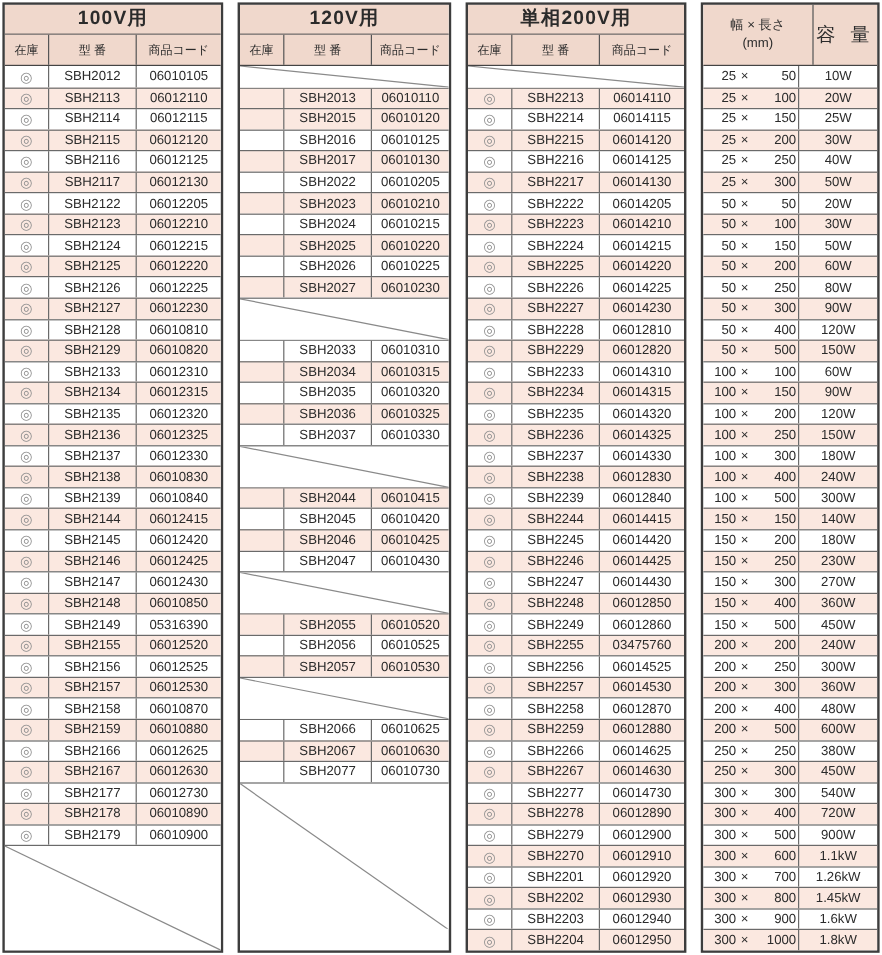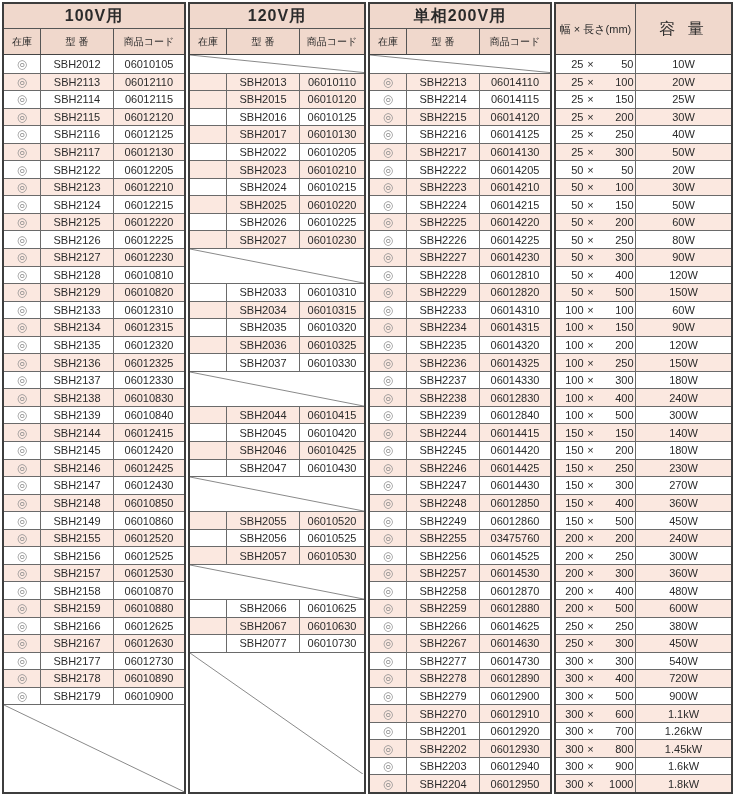--- a/index.html
+++ b/index.html
@@ -2,42 +2,42 @@
 <html style="--hdr: #f0d8cc; --stripe: #fbe8e0;"><head>
 <meta charset="utf-8">
 <style>
   html,body{margin:0;padding:0;background:#fff;}
   .page{
     position:relative;width:735px;height:796px;box-sizing:border-box;
     background:#fff;padding:2px;
     font-family:"Liberation Sans","DejaVu Sans",sans-serif;
     color:#2b2b2b;-webkit-font-smoothing:antialiased;
   }
-  .tbl{display:flex;gap:2px;height:792px;}
+  .tbl{display:flex;gap:12px;height:792px;}
   .sec{
     box-sizing:border-box;border:2px solid #3d3d3d;background:#fff;
     display:flex;flex-direction:column;overflow:hidden;
   }
   .sec100{width:184px;} .sec120{width:178px;} .sec200{width:184px;}
   .secright{flex:1;}
   .sec-title{
     height:24px;line-height:24px;text-align:center;font-weight:bold;
     font-size:16px;letter-spacing:1px;background:var(--hdr);
     border-bottom:1px solid #555;flex:none;
   }
   .col-heads{display:flex;height:25px;background:var(--hdr);
     border-bottom:1.5px solid #444;flex:none;}
   .ch{box-sizing:border-box;display:flex;align-items:center;justify-content:center;
     font-size:10px;border-right:1px solid #555;}
   .ch:last-child{border-right:none;}
   .ch-stock{width:37px;} .ch-model{width:73px;} .ch-code{flex:1;}
   .right-heads{display:flex;height:50px;background:var(--hdr);
     border-bottom:1.5px solid #444;flex:none;}
-  .size-h{width:80px;border-right:1px solid #555;box-sizing:border-box;
-    display:flex;flex-direction:row;align-items:center;justify-content:center;
+  .size-h{width:92px;border-right:1px solid #555;box-sizing:border-box;
+    display:flex;flex-direction:column;align-items:center;justify-content:center;
     font-size:11px;line-height:15px;}
   .cap-h{flex:1;display:flex;align-items:center;justify-content:center;
     font-size:16px;letter-spacing:4px;}
   .body{flex:1;display:grid;grid-template-columns:1fr;
     grid-template-rows:repeat(42,1fr);}
   .body > * + *{border-top:1px solid #6a6a6a;}
   .row{display:flex;box-sizing:border-box;}
   .row.alt{background:var(--stripe);}
   .cell{box-sizing:border-box;display:flex;align-items:center;justify-content:center;
     font-size:11px;border-right:1px solid #6a6a6a;overflow:hidden;}
@@ -246,21 +246,21 @@
               <span class="stock-mark">◎</span>
             </div>
             <div class="cell c-model">SBH2148</div>
             <div class="cell c-code">06010850</div>
           </div>
           <div class="row">
             <div class="cell c-stock">
               <span class="stock-mark">◎</span>
             </div>
             <div class="cell c-model">SBH2149</div>
-            <div class="cell c-code">06010860</div>
+            <div class="cell c-code">05316390</div>
           </div>
           <div class="row alt">
             <div class="cell c-stock">
               <span class="stock-mark">◎</span>
             </div>
             <div class="cell c-model">SBH2155</div>
             <div class="cell c-code">06012520</div>
           </div>
           <div class="row">
             <div class="cell c-stock">

